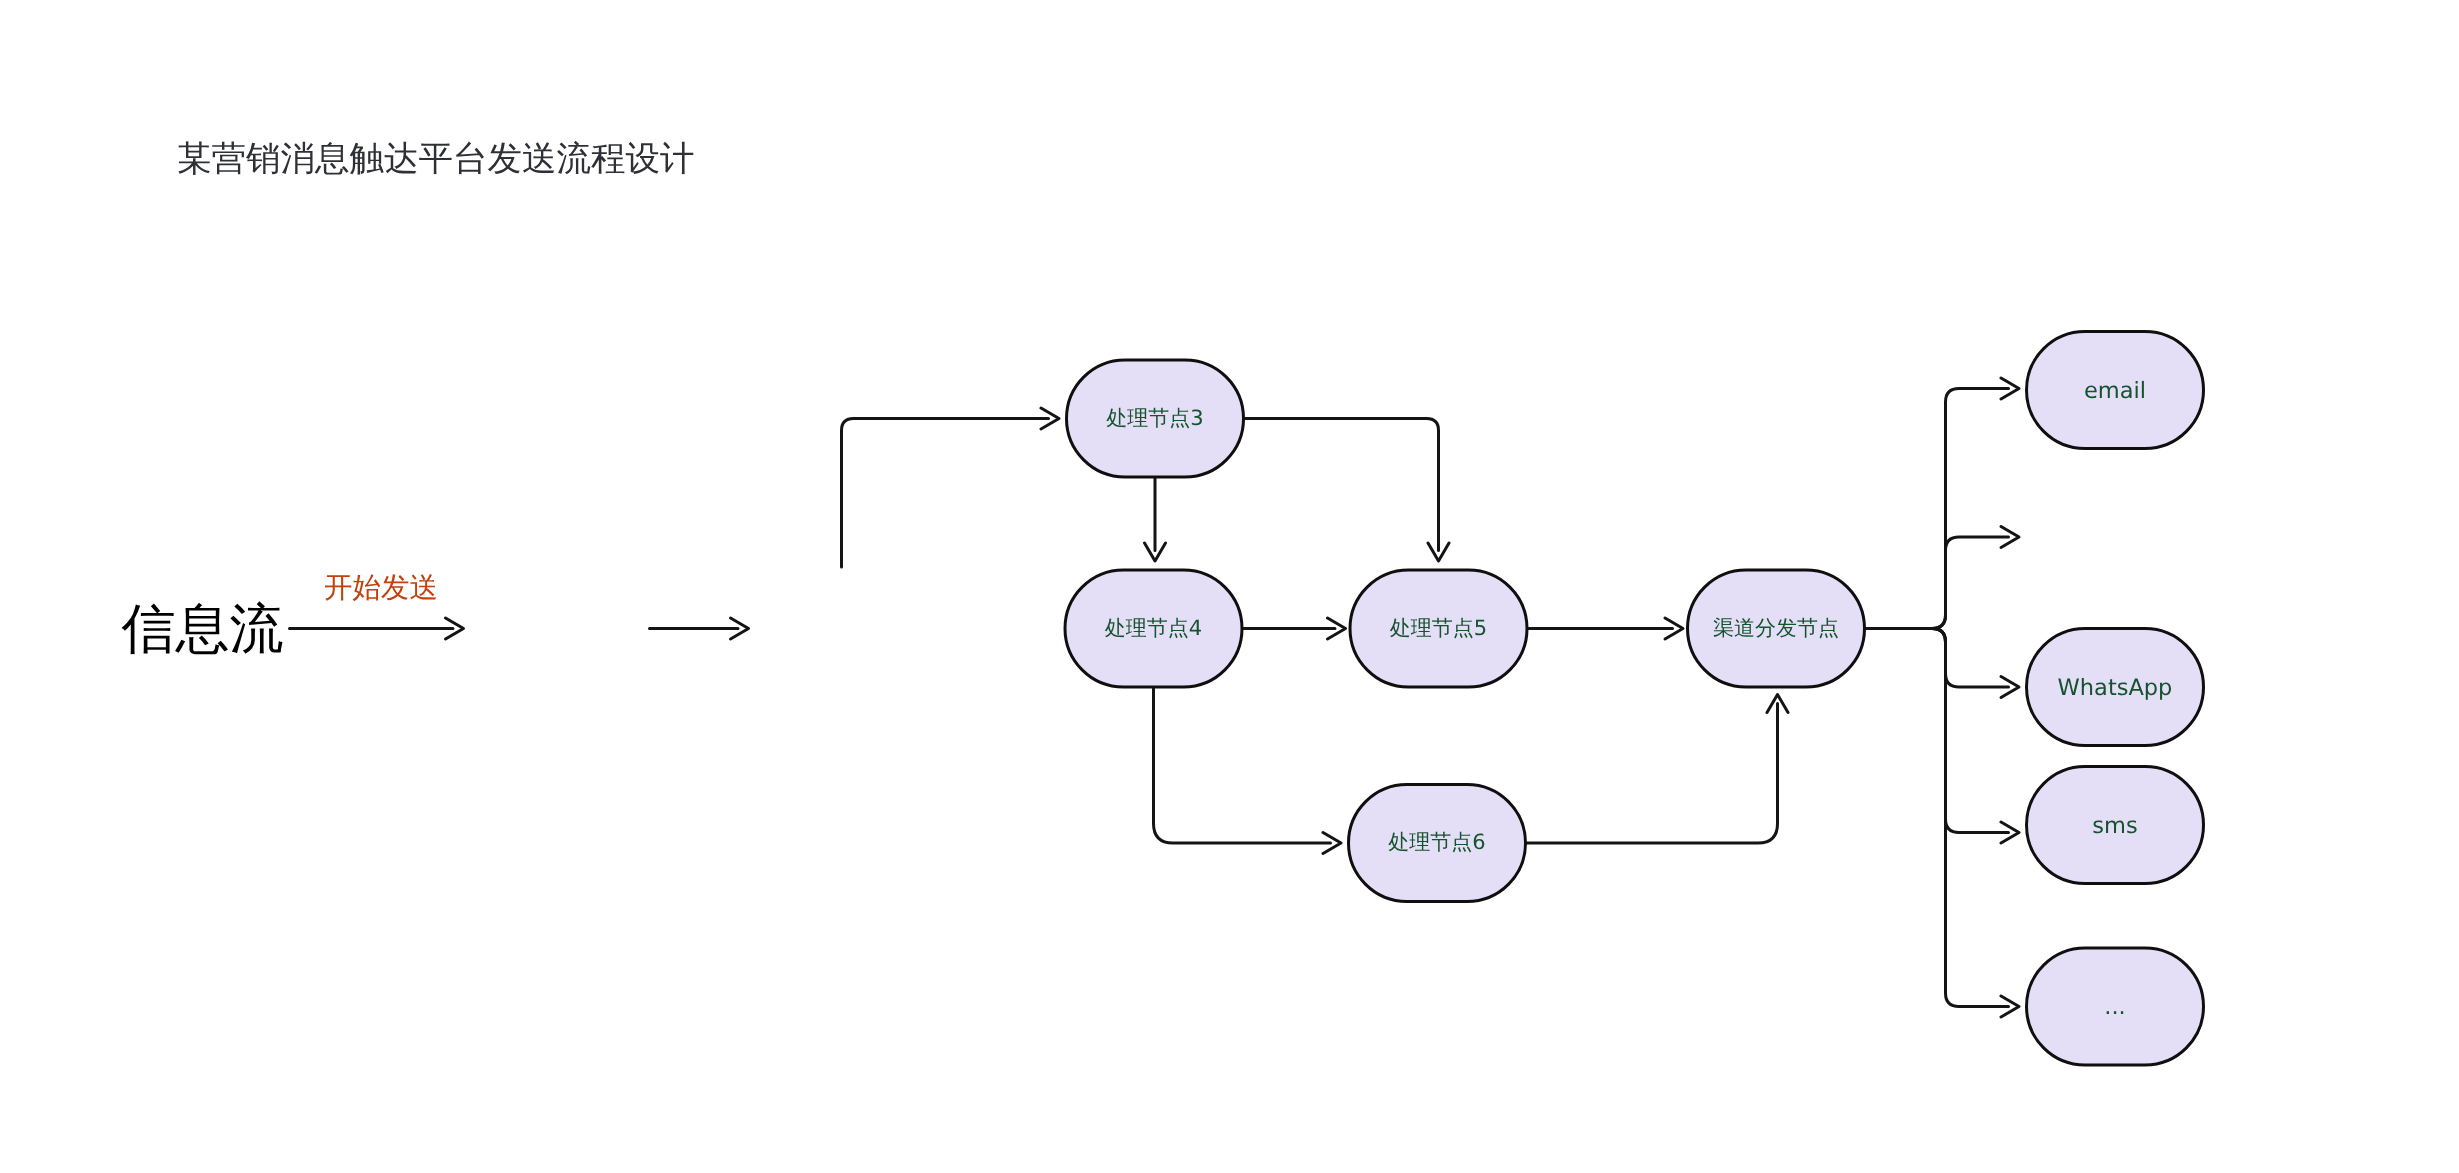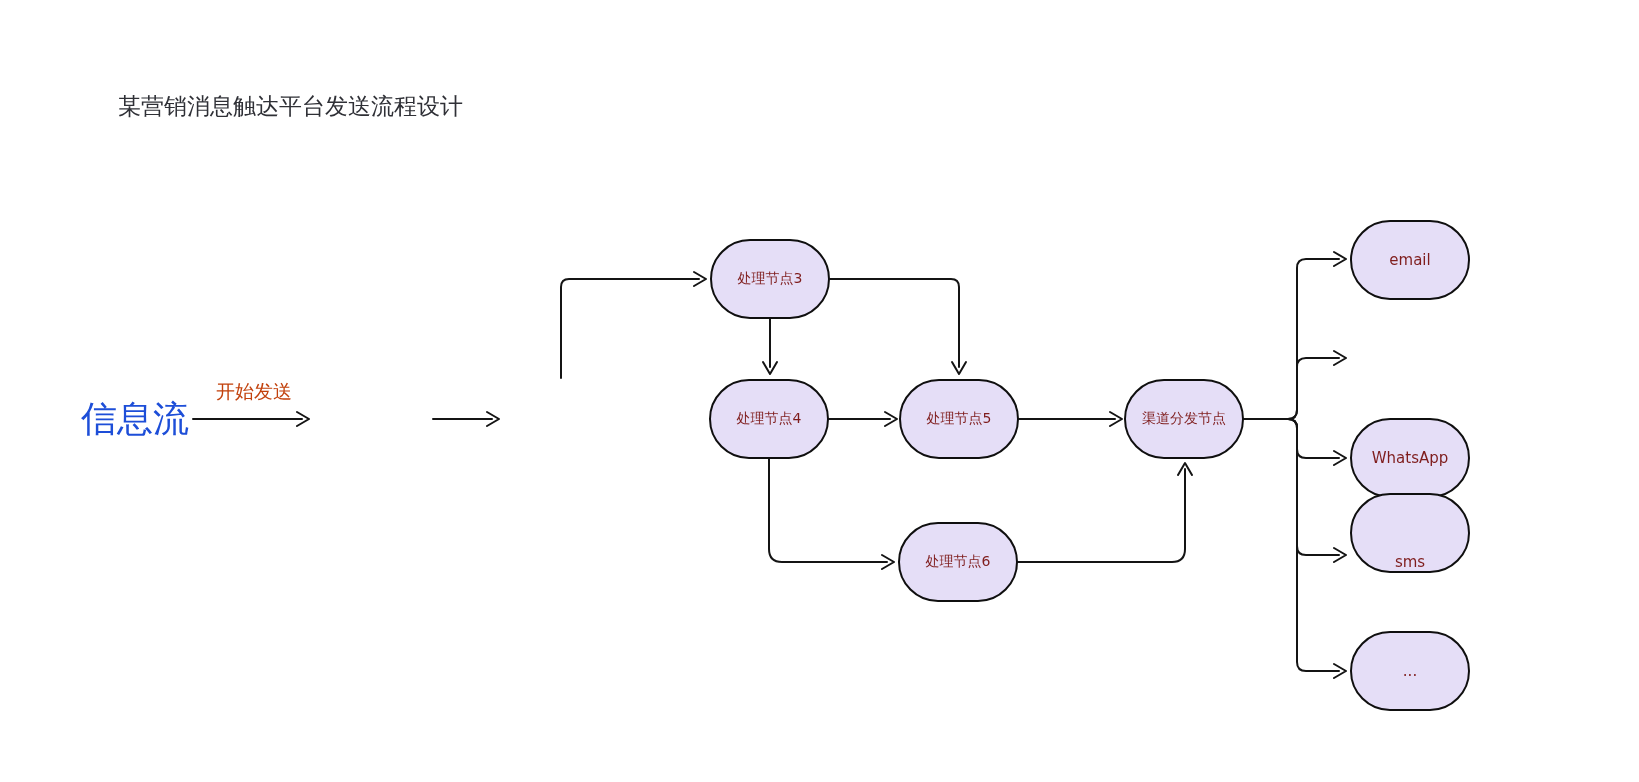--- a/index.html
+++ b/index.html
@@ -29,21 +29,21 @@
     box-sizing: border-box;
     background: #e5def7;
     border: 2px solid #0f0f0f;
     border-radius: 40px;
     display: flex;
     align-items: center;
     justify-content: center;
   }
   .node .node-label {
     font-size: 14px;
-    color: #7f1d1d;
+    color: #14532d;
     white-space: nowrap;
   }
   .node.channel .node-label {
     font-size: 15px;
   }
   #diagram-title {
     position: absolute;
     left: 118px;
     top: 92px;
     font-size: 23px;
@@ -54,21 +54,21 @@
   #source-label {
     position: absolute;
     left: 78px;
     top: 398px;
     width: 114px;
     height: 42px;
     display: flex;
     align-items: center;
     justify-content: center;
     font-size: 36px;
-    color: #1d4ed8;
+    color: #000000;
     white-space: nowrap;
   }
   #start-edge-label {
     position: absolute;
     left: 204px;
     top: 379px;
     width: 100px;
     text-align: center;
     font-size: 19px;
     color: #c2410c;
@@ -118,20 +118,20 @@
   <div class="node" style="left:1124px; top:379px;">
     <span class="node-label">渠道分发节点</span>
   </div>
 
   <div class="node channel" style="left:1350px; top:220px;">
     <span class="node-label">email</span>
   </div>
   <div class="node channel" style="left:1350px; top:418px;">
     <span class="node-label">WhatsApp</span>
   </div>
-  <div class="node channel" style="left:1350px; top:493px;align-items:flex-end;">
+  <div class="node channel" style="left:1350px; top:510px;">
     <span class="node-label">sms</span>
   </div>
   <div class="node channel" style="left:1350px; top:631px;">
     <span class="node-label">...</span>
   </div>
 
 </div>
 
 </body></html>

